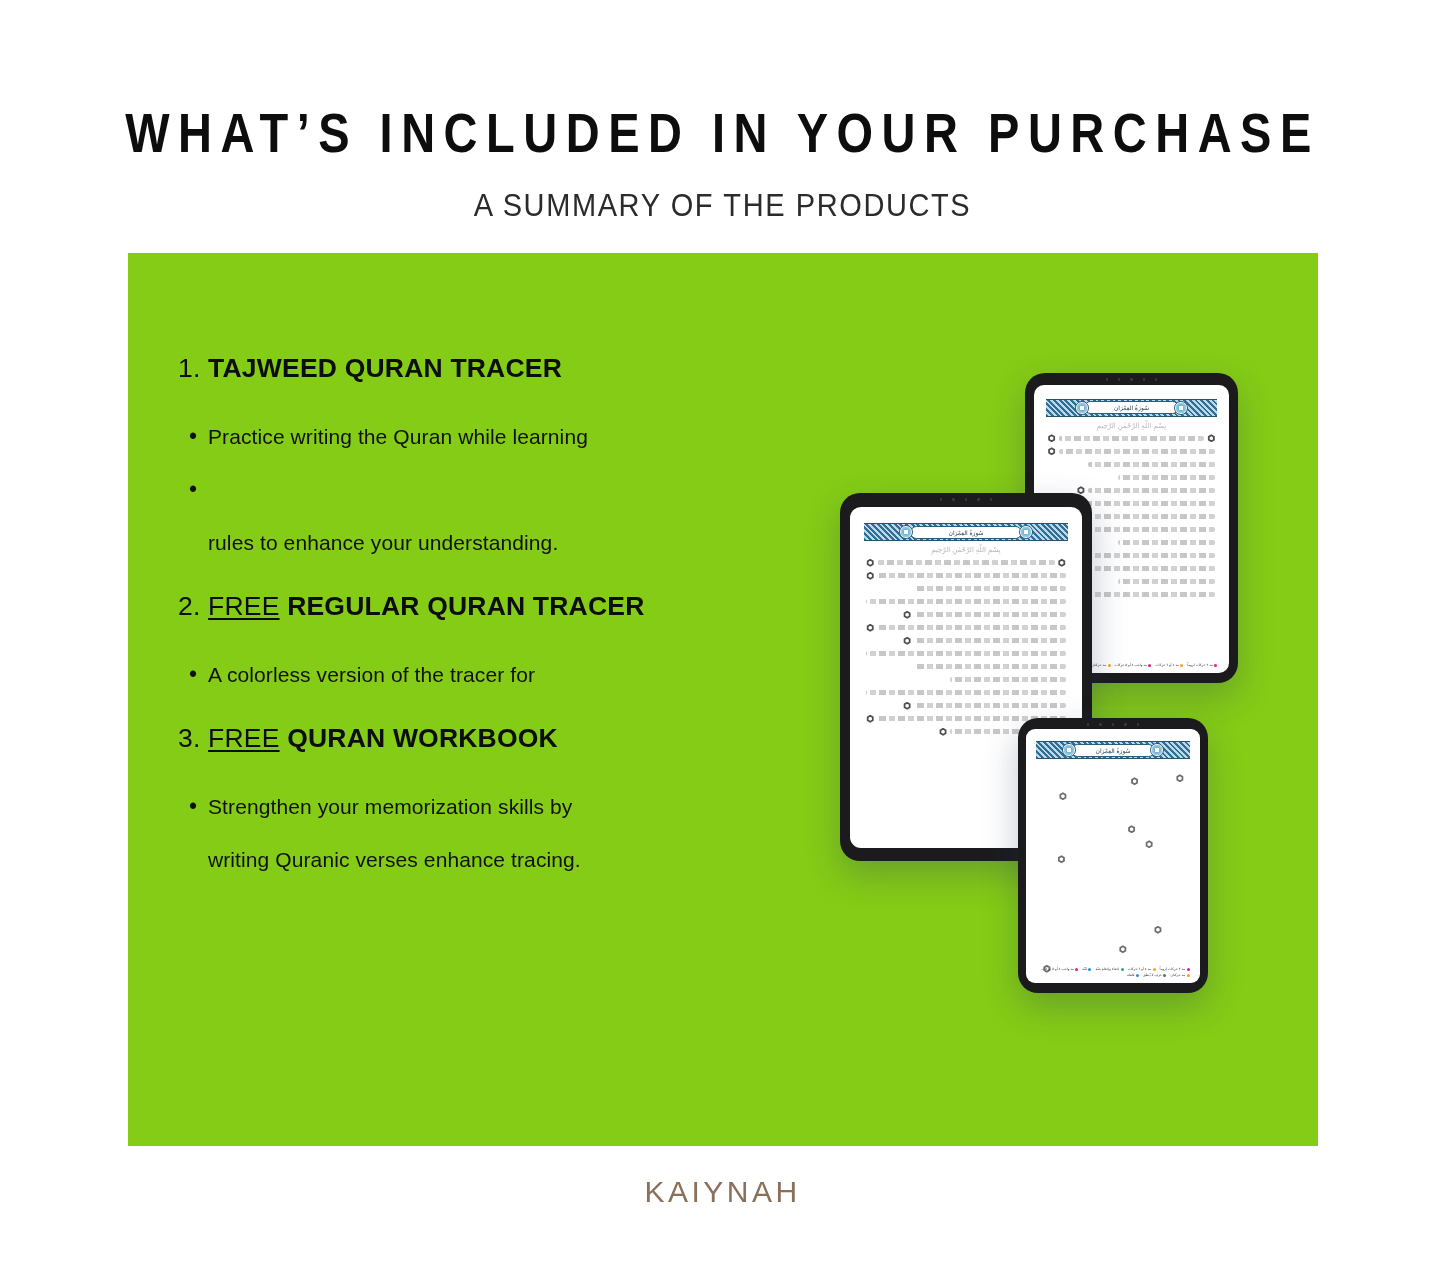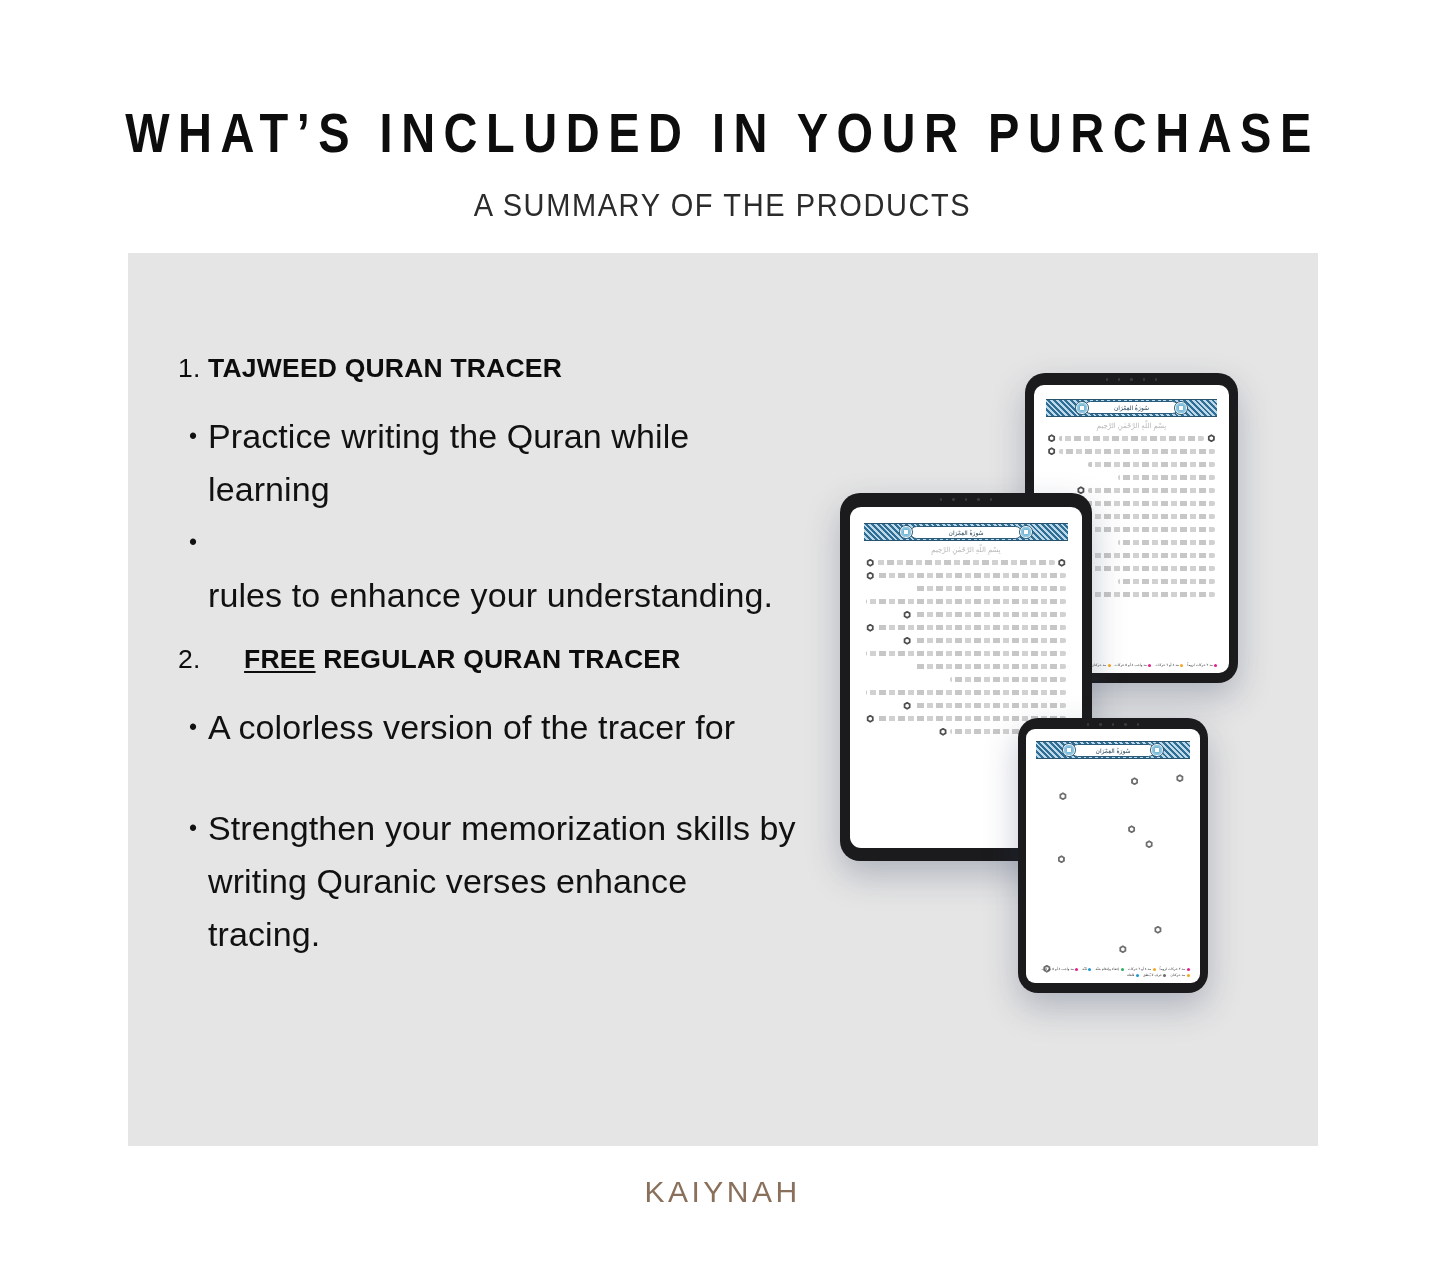--- a/index.html
+++ b/index.html
@@ -46,21 +46,21 @@
     transform-origin: top center;
   }
 
   
   .panel {
     position: absolute;
     left: 128px;
     top: 253px;
     width: 1190px;
     height: 893px;
-    background: #e5e5e5;
+    background: #84cc16;
   }
 
   
   .content-list {
     position: absolute;
     left: 50px;
     top: 100px;
     width: 700px;
   }
   .item-heading {
@@ -70,41 +70,40 @@
     white-space: nowrap;
     letter-spacing: .2px;
   }
   .item-heading .num {
     font-weight: 400;
   }
   .item-heading .htext {
     font-weight: 700;
   }
   .item-heading .free {
-    font-weight: 700;
+    font-weight: 400;
     text-decoration: underline;
     text-underline-offset: 3px;
-    margin-left: 36px;
   }
   .bullet-row {
     display: flex;
     align-items: flex-start;
     margin: 0;
   }
   .bullet-dot {
     flex: 0 0 auto;
     width: 30px;
     font-size: 23px;
     line-height: 53px;
     text-align: center;
     color: #111;
   }
   .bullet-text {
     flex: 1 1 auto;
-    font-size: 34px;
+    font-size: 21px;
     font-weight: 300;
     color: #111;
     line-height: 53px;
     letter-spacing: .1px;
     max-width: 600px;
   }
   .gap-a { height: 26px; }
   .gap-b { height: 22px; }
 
   
@@ -351,20 +350,25 @@
       <span class="htext">REGULAR QURAN TRACER</span>
     </div>
     <div class="gap-a"></div>
     <div class="bullet-row">
       <span class="bullet-dot">•</span>
       <span class="bullet-text">A colorless version of the tracer for</span>
     </div>
 
     <div class="gap-b"></div>
 
+    <div class="item-heading">
+      <span class="num">3.</span>
+      <span class="free">FREE</span>
+      <span class="htext">QURAN WORKBOOK</span>
+    </div>
     <div class="gap-a"></div>
     <div class="bullet-row">
       <span class="bullet-dot">•</span>
       <span class="bullet-text">Strengthen your memorization skills by</span>
     </div>
     <div class="bullet-row">
       <span class="bullet-dot"></span>
       <span class="bullet-text">writing Quranic verses enhance tracing.</span>
     </div>
   </div>

